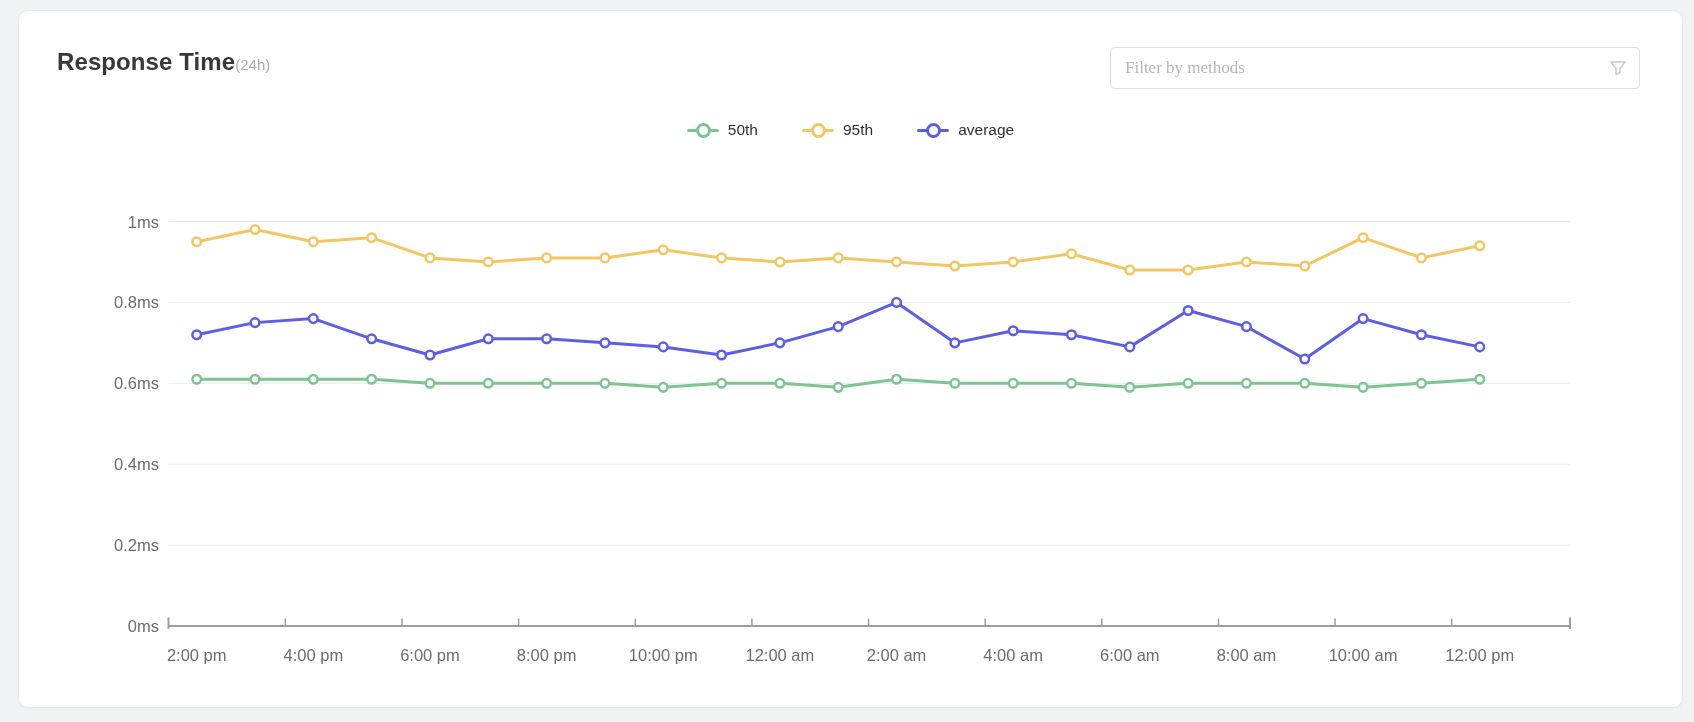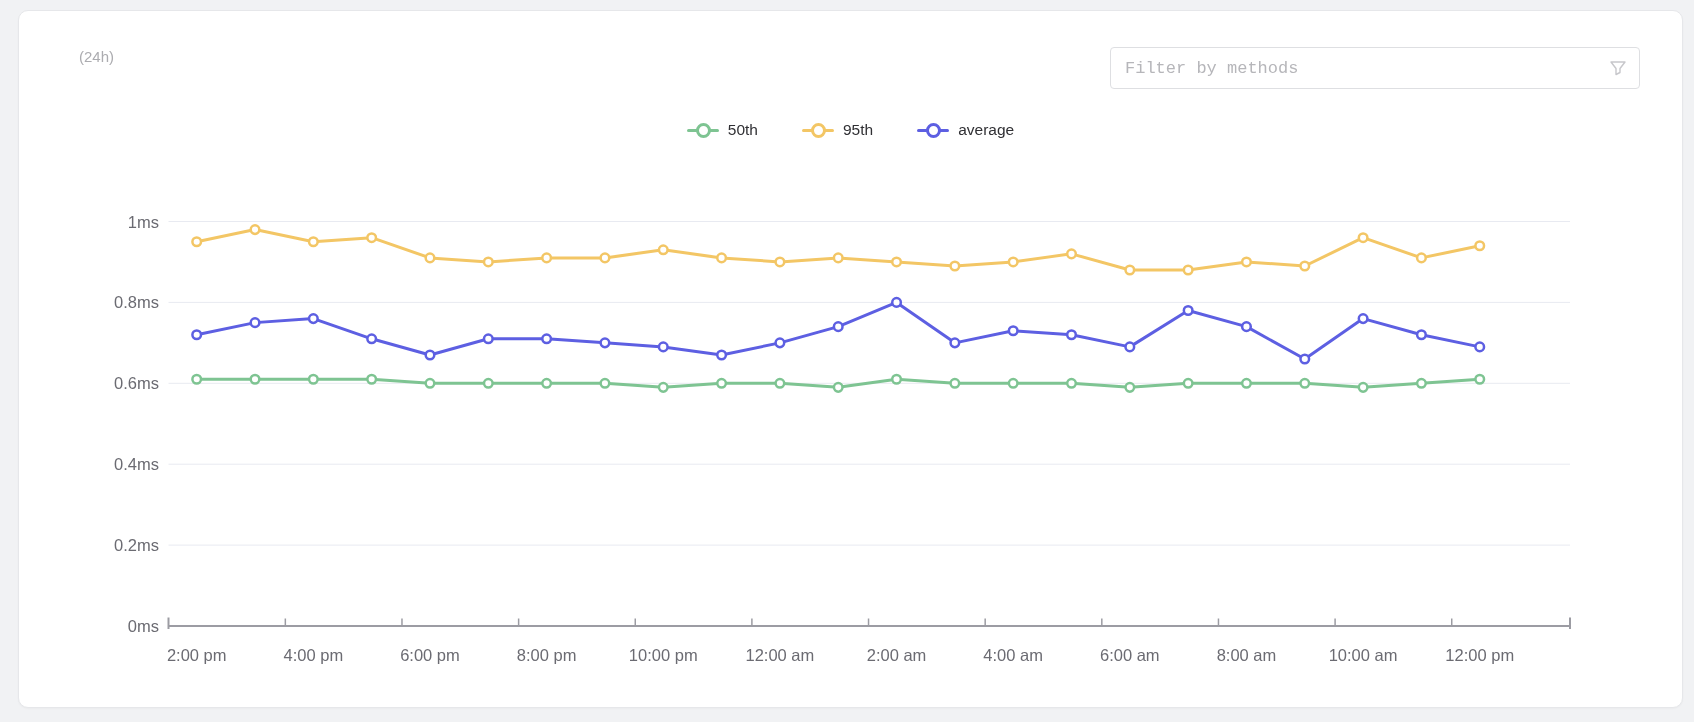--- a/index.html
+++ b/index.html
@@ -27,34 +27,34 @@
   }
   .title {
     font-size: 24px;
     font-weight: 700;
     color: #383838;
     letter-spacing: 0.1px;
   }
   .subtitle {
     font-size: 15px;
     color: #acacb0;
-    margin-left: 22px;
+    margin-left: 0;
   }
   .filter-box {
     position: absolute;
     left: 1110px; top: 47px;
     width: 530px; height: 42px;
     z-index: 3;
   }
   .filter-input {
     width: 100%; height: 100%;
     border: 1px solid #dedfe2;
     border-radius: 4px;
     background: #fff;
-    font-family: Liberation Mono, monospace;
+    font-family: Liberation Serif, serif;
     font-size: 17px;
     color: #444;
     padding: 0 44px 0 14px;
     outline: none;
   }
   .filter-input::placeholder { color: #b6b6ba; }
   .filter-icon {
     position: absolute;
     right: 12px; top: 11px;
     width: 20px; height: 20px;
@@ -103,20 +103,21 @@
     left: 0; top: 0;
     z-index: 2;
   }
 </style>
 </head>
 <body>
 
 <div class="card"></div>
 
 <div class="title-wrap">
+  <span class="title">Response Time</span>
   <span class="subtitle">(24h)</span>
 </div>
 
 <div class="filter-box">
   <input class="filter-input" type="text" placeholder="Filter by methods" style="">
   <svg class="filter-icon" viewBox="0 0 20 20">
     <path d="M3 4 H17 L12 10.5 V14.5 L8 16.5 V10.5 Z" fill="none" stroke="#c7c7cb" stroke-width="1.4" stroke-linejoin="round"></path>
   </svg>
 </div>
 

